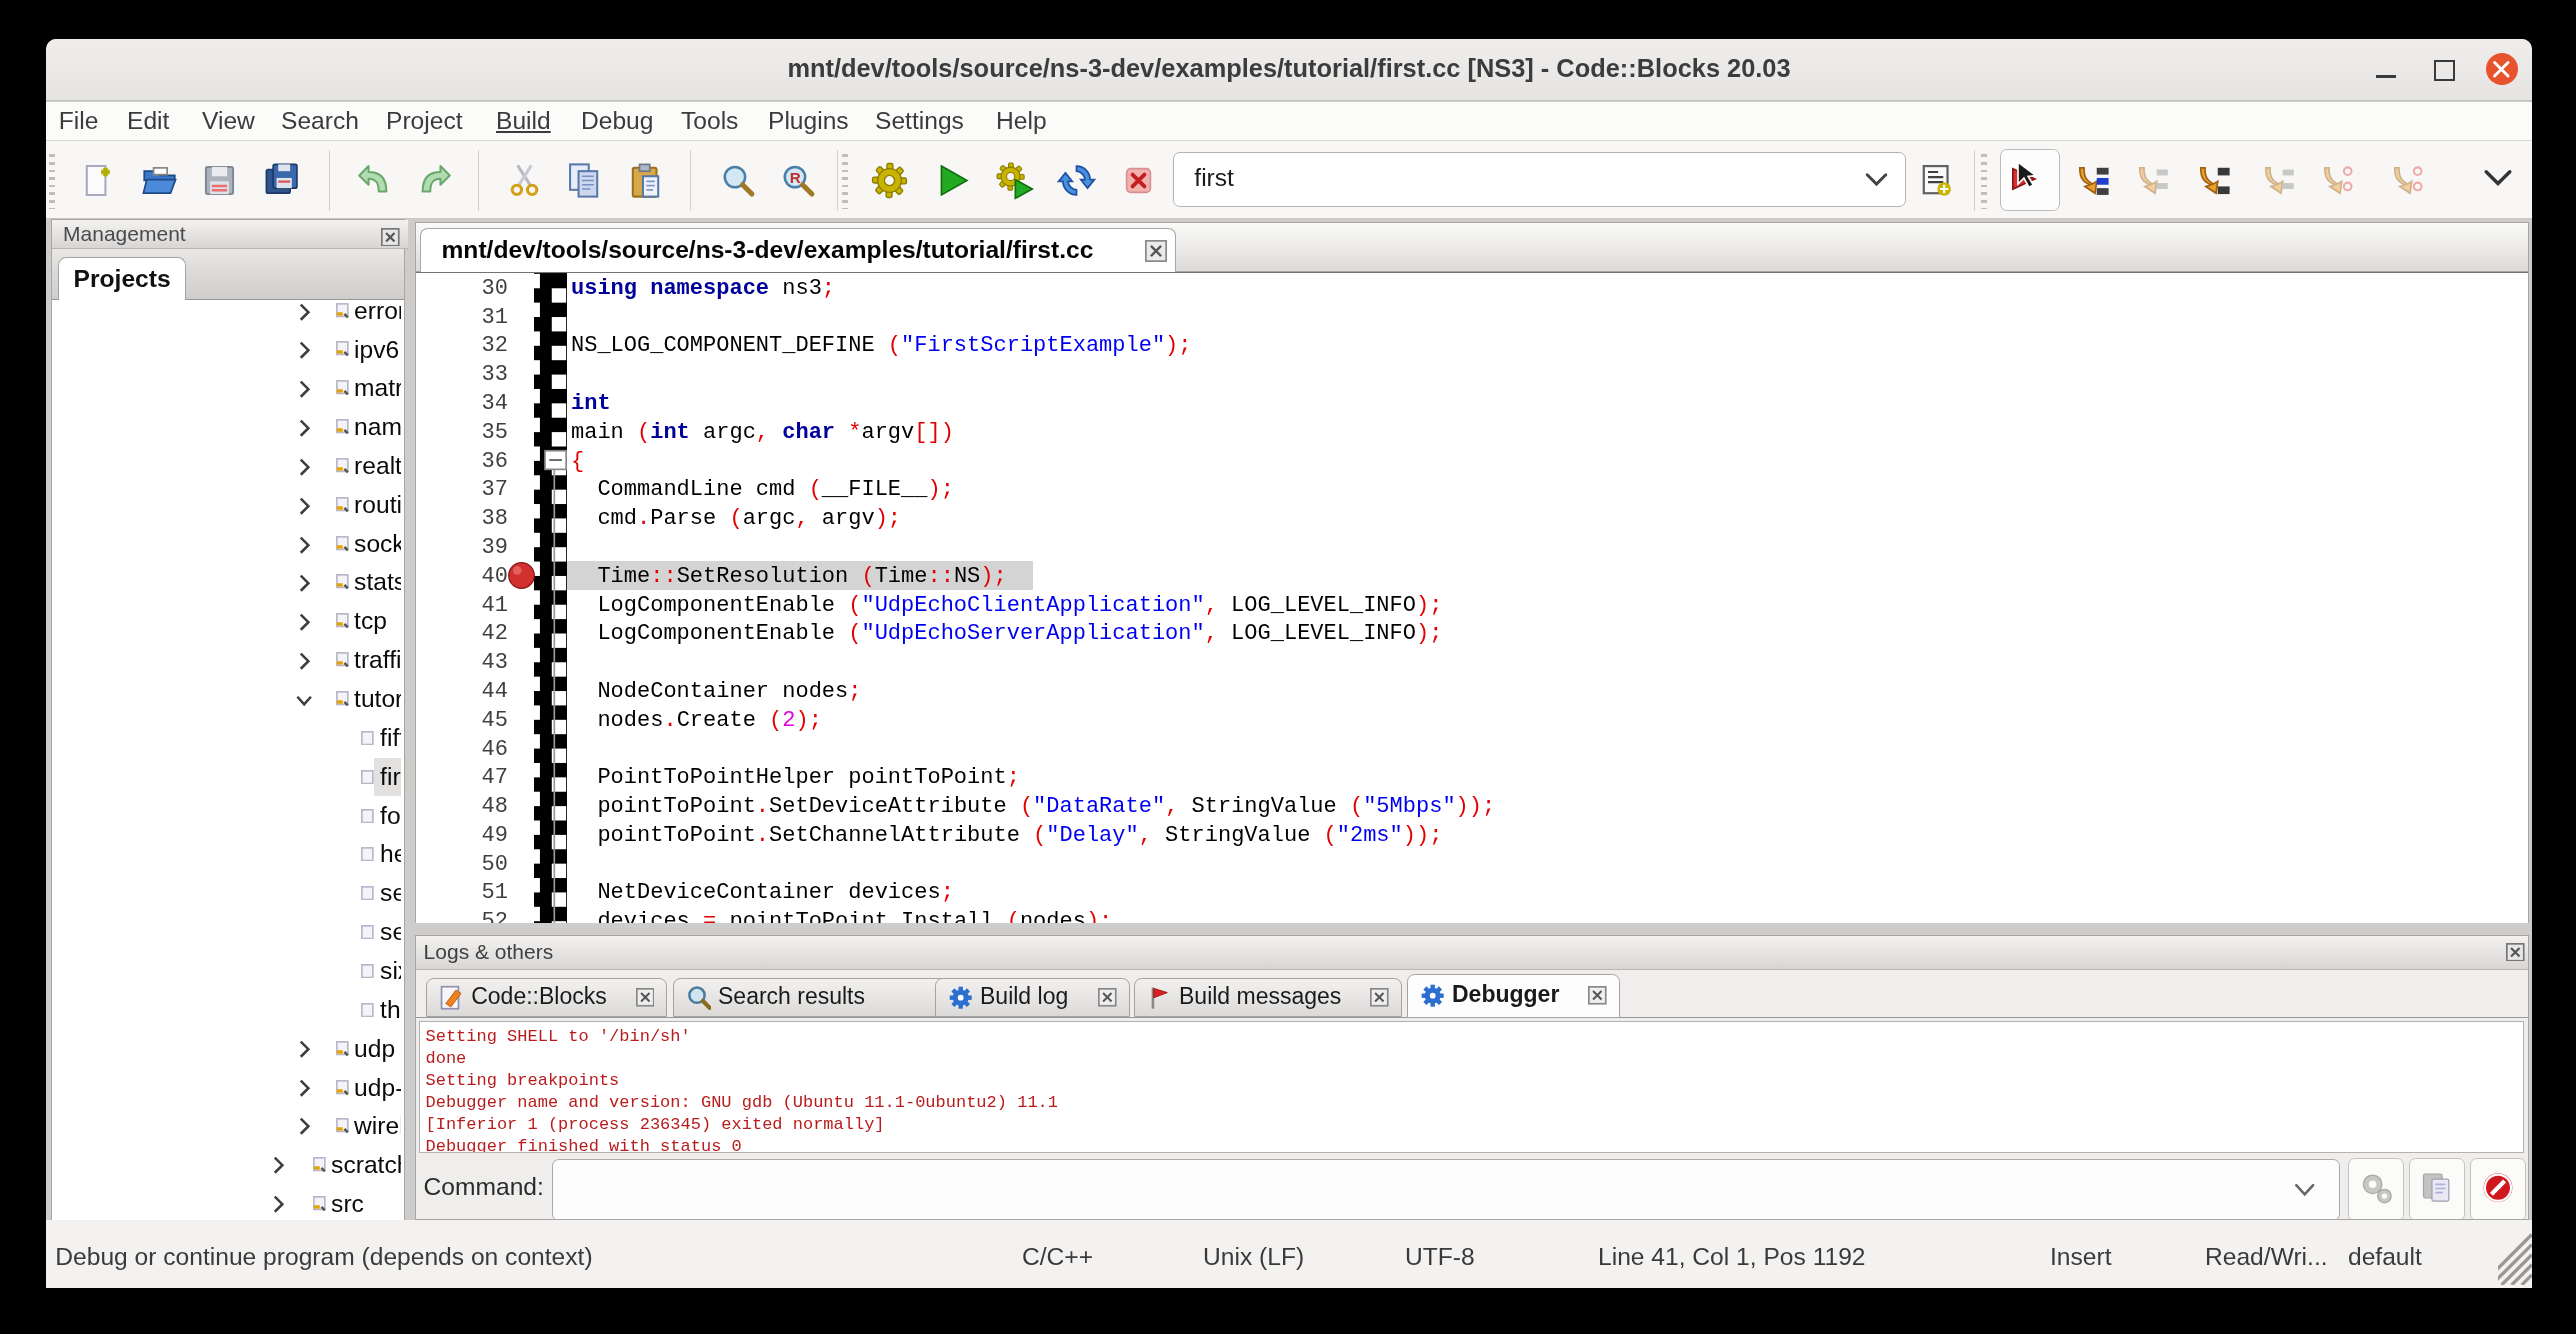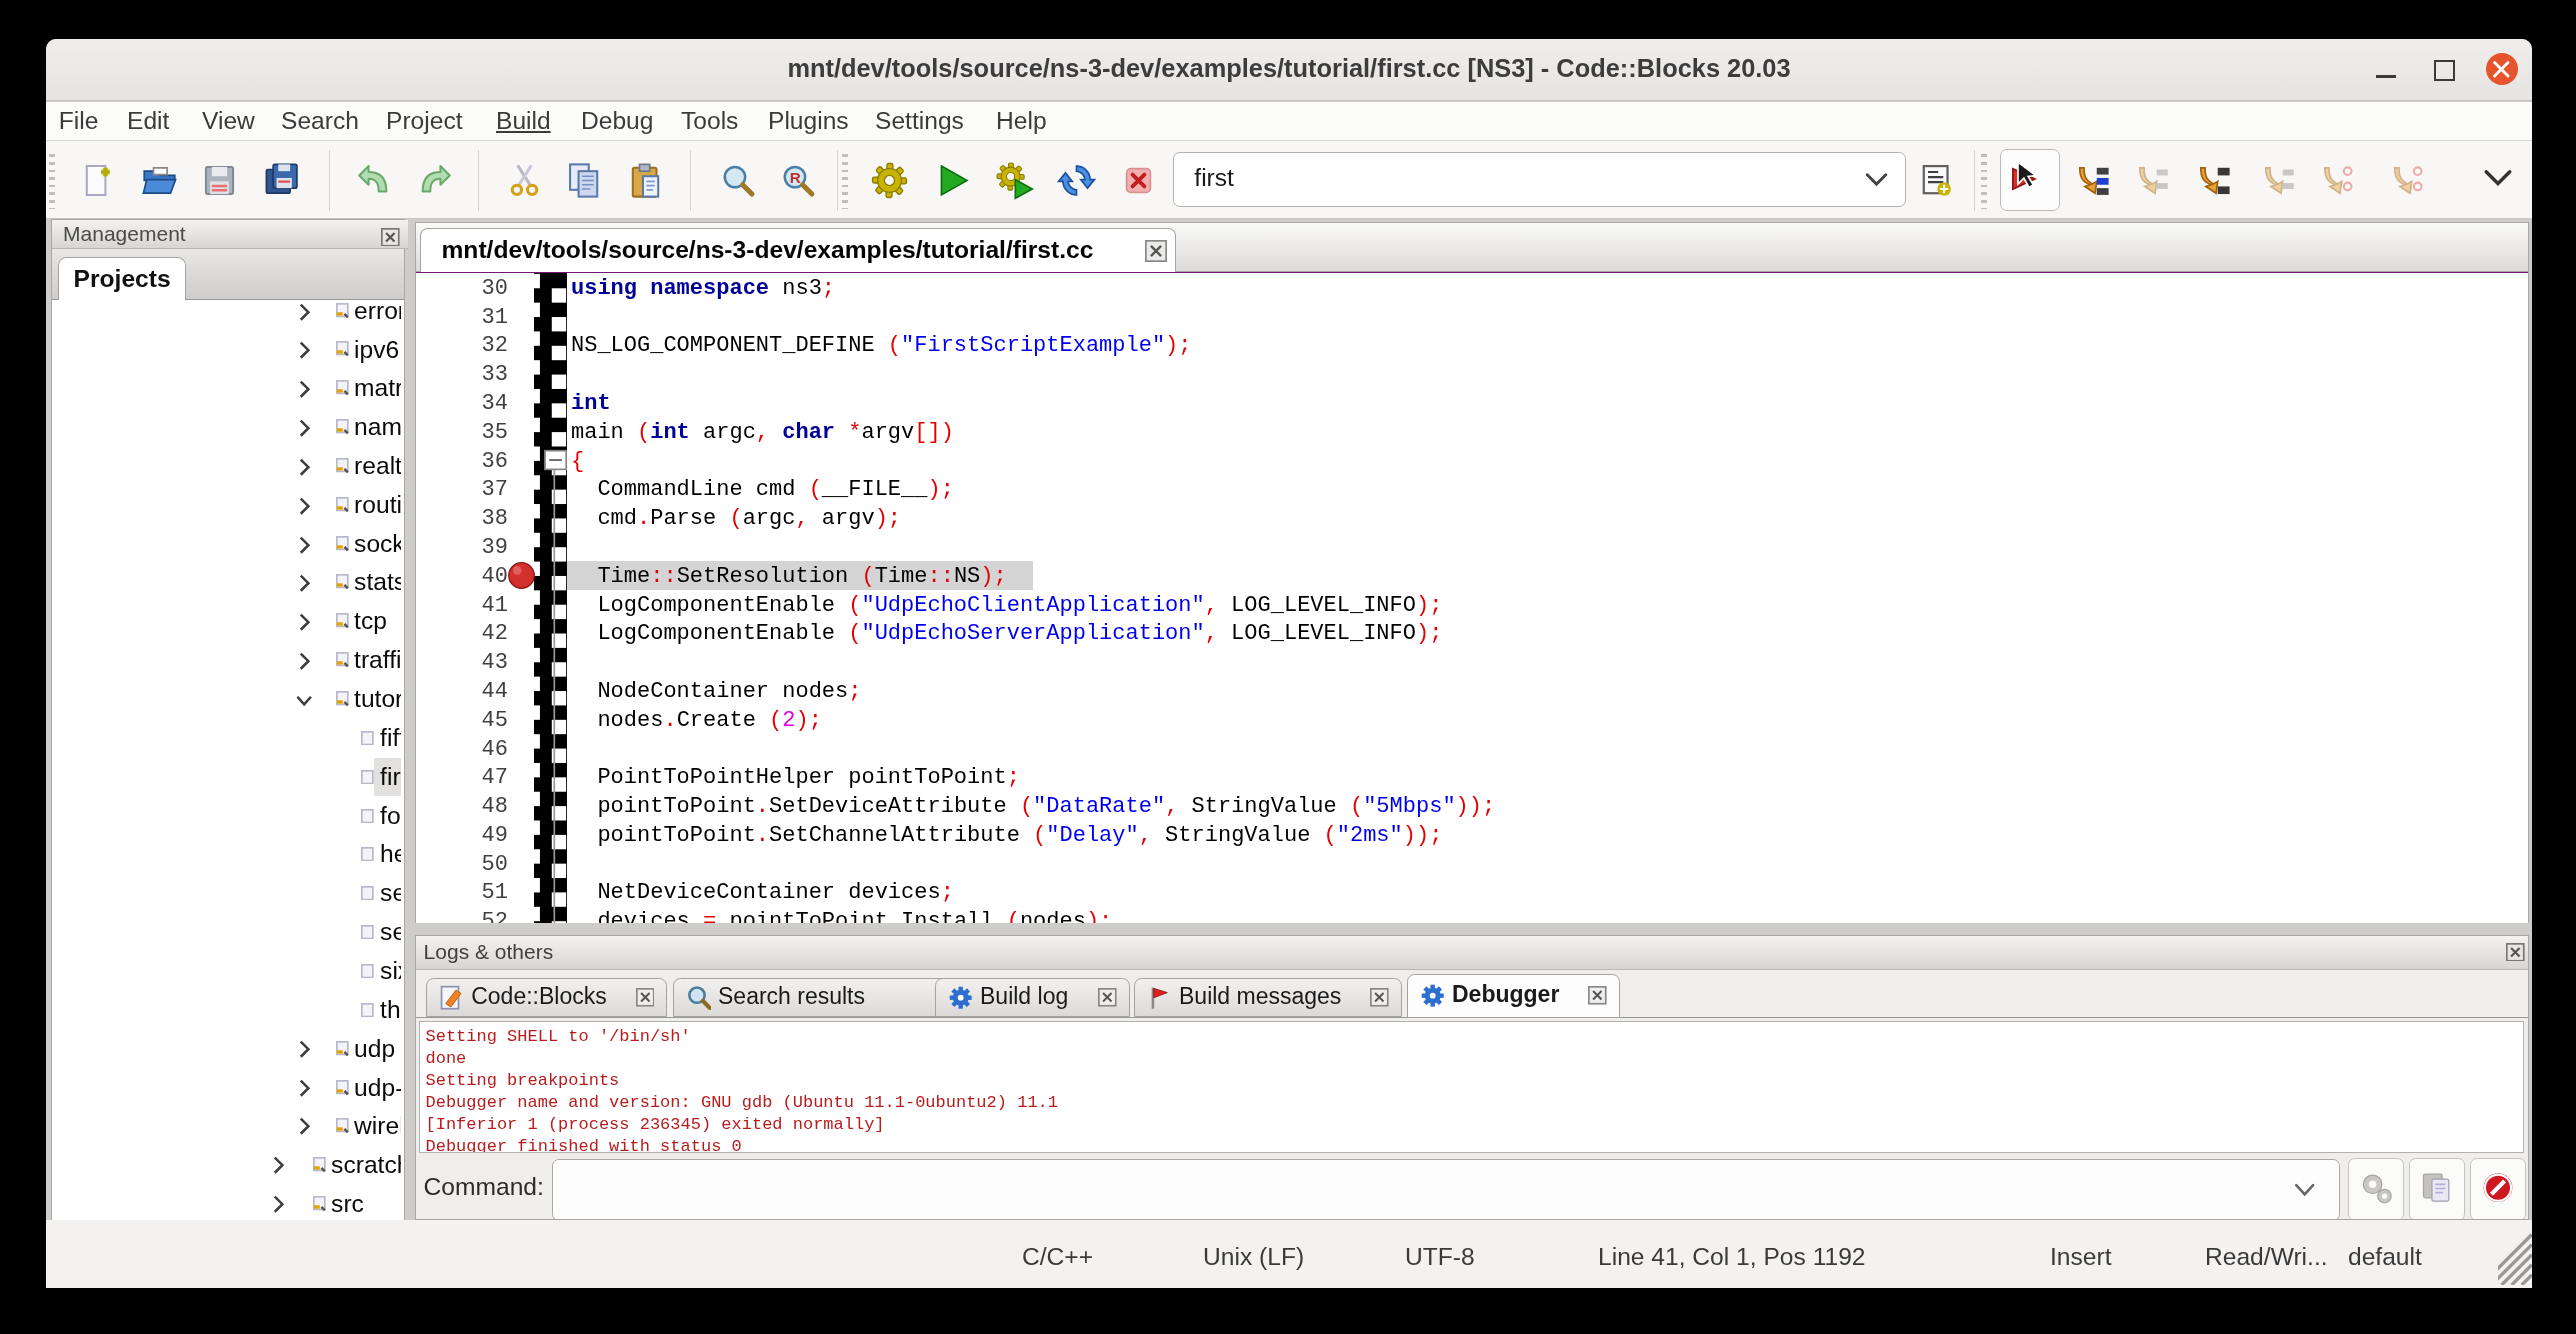--- a/index.html
+++ b/index.html
@@ -32,21 +32,21 @@
   #mgmthdr span{position:absolute;left:11px;top:0;line-height:28px;font-size:21px;color:#4a4a4a;}
   #mgmttabs{left:0;top:29px;width:352px;height:50px;background:linear-gradient(#e9e7e5,#cfcdcb);
      border-bottom:1.7px solid #9a9896;}
   #ptab{position:absolute;left:6px;top:7.6px;width:126px;height:42px;background:#fff;
      border:1.7px solid #a5a3a1;border-bottom:none;border-radius:8.5px 8.5px 0 0;
      text-align:center;line-height:41px;font-weight:bold;font-size:24.6px;color:#111;}
   #tree{left:0;top:80px;width:349px;height:924px;background:#fff;overflow:hidden;}
   .trow{position:absolute;height:38px;font-size:24.6px;color:#0a0a0a;white-space:nowrap;}
 
   
-  #editor{left:369px;top:183px;width:2114px;height:701px;background:#701a75;border:0.8px solid #a8a6a4;box-sizing:border-box;}
+  #editor{left:369px;top:183px;width:2114px;height:701px;background:#737373;border:0.8px solid #a8a6a4;box-sizing:border-box;}
   #edtabs{left:0;top:0;width:2112px;height:48px;background:linear-gradient(#fafaf9,#dddbd9);
       border-bottom:1.7px solid #a8a6a4;}
   #edtab{position:absolute;left:4.2px;top:5.1px;width:754px;height:43px;background:#fff;
       border:1.7px solid #a9a7a5;border-bottom:none;border-radius:7.6px 7.6px 0 0;}
   #edtab span{position:absolute;left:20.3px;top:0;line-height:41px;font-size:24.6px;font-weight:bold;color:#050505;}
   #code{left:0;top:50px;width:2112px;height:650px;background:#fff;overflow:hidden;
       font-family:"Liberation Mono",monospace;font-size:22px;}
   .lnum{position:absolute;width:39px;text-align:right;color:#404040;height:29px;line-height:29px;left:53px;}
   .cl{position:absolute;left:155px;height:29px;line-height:29px;white-space:pre;color:#000;}
   .kw{color:#00009b;font-weight:bold;}
@@ -710,20 +710,21 @@
          <svg width="54" height="59" viewBox="0 0 64 70">
               <circle cx="32" cy="34" r="17" fill="#cf1720"></circle>
               <circle cx="32" cy="34" r="15.5" fill="none" stroke="#fff" stroke-width="2.5"></circle>
               <rect x="21" y="31.5" width="22" height="5" fill="#fff" transform="rotate(-45 32 34)"></rect>
             </svg>
       </div>
     </div>
   </div>
 
   <div class="abs" id="status">
+    <span class="sf" style="left:9.3px;">Debug or continue program (depends on context)</span>
     <span class="sf" style="left:976px;">C/C++</span>
     <span class="sf" style="left:1157px;">Unix (LF)</span>
     <span class="sf" style="left:1359px;">UTF-8</span>
     <span class="sf" style="left:1552px;">Line 41, Col 1, Pos 1192</span>
     <span class="sf" style="left:2004px;">Insert</span>
     <span class="sf" style="left:2159px;">Read/Wri...</span>
     <span class="sf" style="left:2302px;">default</span>
     <svg class="abs" style="left:2452px;top:12px;" width="34" height="53" viewBox="0 0 40 63">
       <g stroke="#9a9896" stroke-width="4">
       <path d="M40 3 L-20 63"></path>

